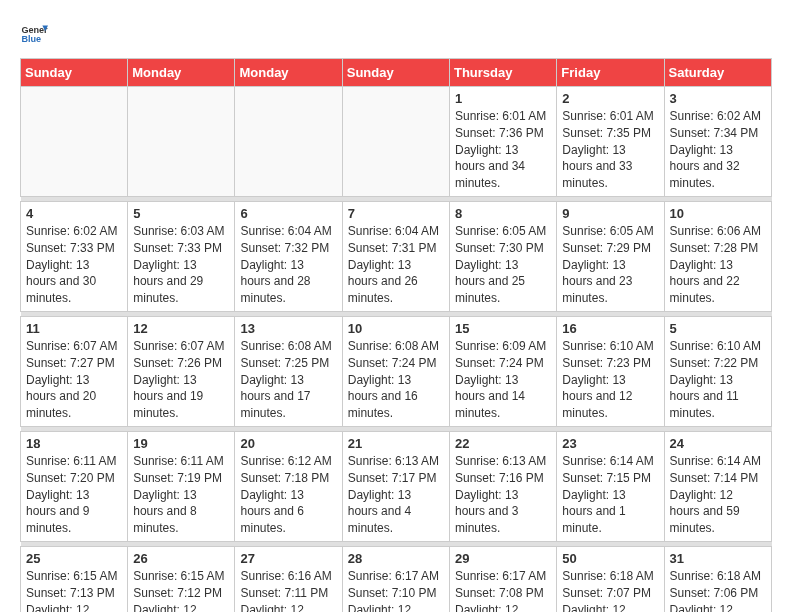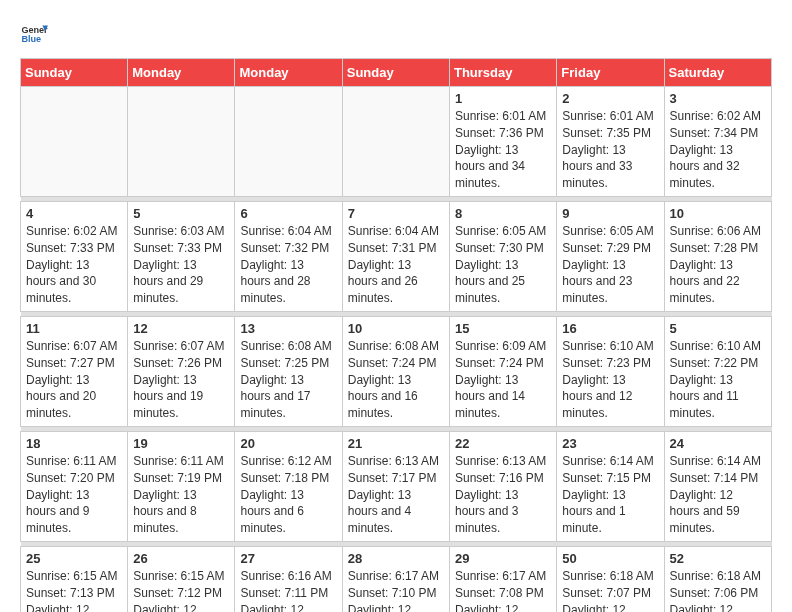--- a/index.html
+++ b/index.html
@@ -246,18 +246,18 @@
         </td>
         <td>
           <div class="day-number">29</div>
           <div class="day-info">Sunrise: 6:17 AM<br>Sunset: 7:08 PM<br>Daylight: 12 hours and 51 minutes.</div>
         </td>
         <td>
           <div class="day-number">50</div>
           <div class="day-info">Sunrise: 6:18 AM<br>Sunset: 7:07 PM<br>Daylight: 12 hours and 49 minutes.</div>
         </td>
         <td>
-          <div class="day-number">52</div>
+          <div class="day-number">31</div>
           <div class="day-info">Sunrise: 6:18 AM<br>Sunset: 7:06 PM<br>Daylight: 12 hours and 47 minutes.</div>
         </td>
       </tr>
     </tbody>
 </table>
 
 </body></html>

